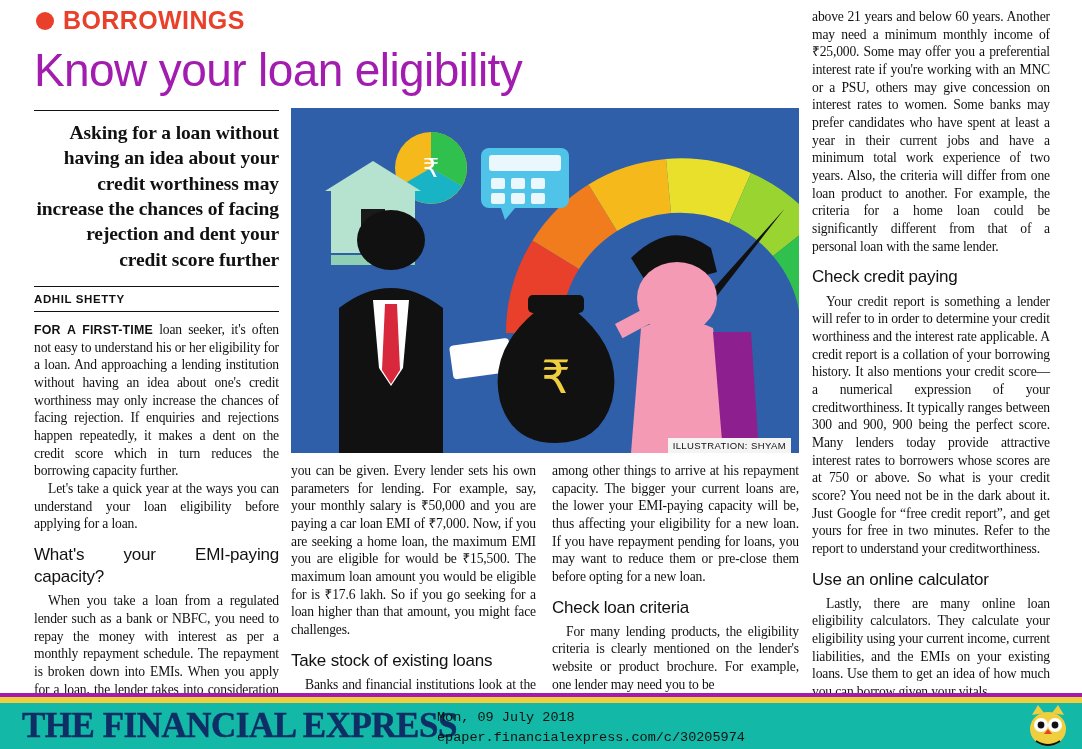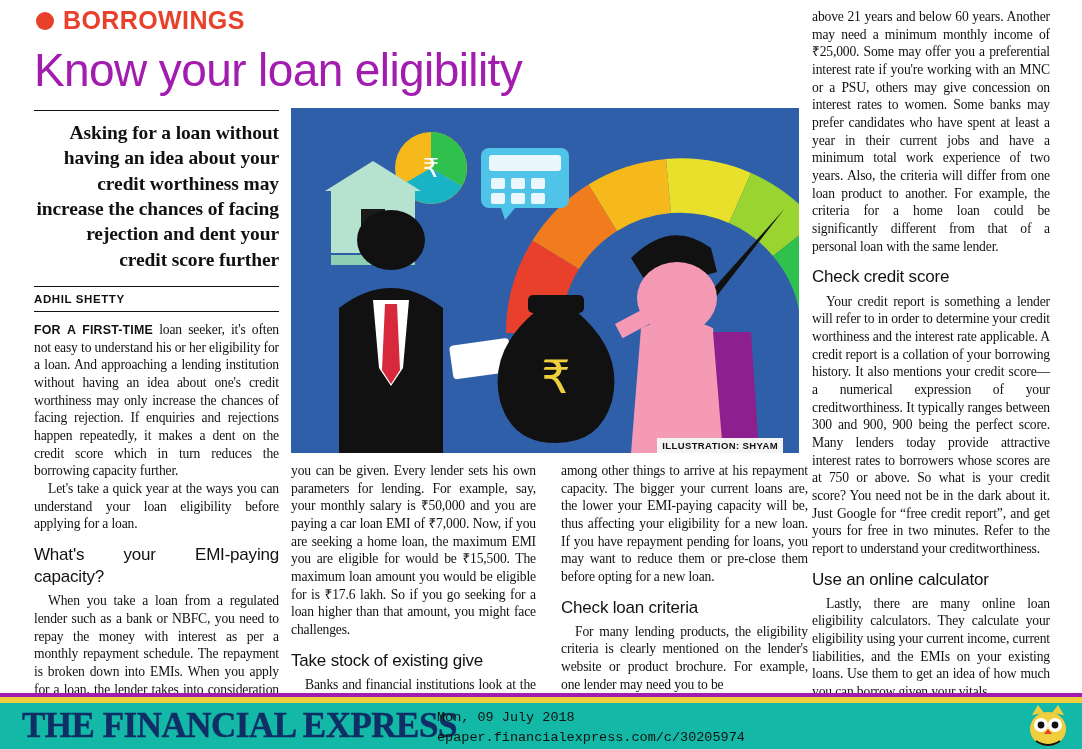--- a/index.html
+++ b/index.html
@@ -70,34 +70,34 @@
     font-size:17px; font-weight:normal; color:#111;
     margin:11px 0 4px 0; letter-spacing:-0.2px;
   }
 
   
   .illo {
     position:absolute; left:291px; top:108px; width:508px; height:345px;
     background:#eef0f2; overflow:hidden;
   }
   .illo-credit {
-    position:absolute; right:16px; bottom:0;
+    position:absolute; right:8px; bottom:0;
     background:#f4f4f4; color:#111;
     font-family:"Liberation Sans", sans-serif;
-    font-size:9.5px; font-weight:bold; letter-spacing:0.4px;
+    font-size:9.5px; font-weight:normal; letter-spacing:0.4px;
     padding:2px 5px;
   }
 
   
   .col { position:absolute; font-size:13.6px; line-height:1.30; text-align:justify; letter-spacing:-0.15px; }
   .col p { margin:0; text-indent:14px; }
   .col p.noindent { text-indent:0; }
 
   #col2 { left:291px; top:462px; width:245px; }
-  #col3 { left:552px; top:462px; width:247px;margin-left:9px; }
+  #col3 { left:552px; top:462px; width:247px; }
 
   
   #col4 { position:absolute; left:812px; top:8px; width:238px;
           font-size:13.6px; line-height:1.30; text-align:justify; letter-spacing:-0.15px; }
   #col4 p { margin:0; text-indent:14px; }
   #col4 p.noindent { text-indent:0; }
   .writer {
     font-style:italic; text-align:right; font-size:13px; margin-top:12px;
   }
 
@@ -217,33 +217,33 @@
         <path d="M 50 100 Q 86 84 122 100 L 140 225 L 40 225 Z" fill="#f49ab5"></path>
         <path d="M 122 104 L 160 104 L 168 225 L 132 225 Z" fill="#8e1f8e"></path>
         <rect x="24" y="96" width="40" height="16" fill="#f49ab5" transform="rotate(-28 24 96)"></rect>
       </g>
     </svg>
     <div class="illo-credit">ILLUSTRATION: SHYAM</div>
   </div>
 
   <div class="col" id="col2">
     <p class="noindent">you can be given. Every lender sets his own parameters for lending. For example, say, your monthly salary is ₹50,000 and you are paying a car loan EMI of ₹7,000. Now, if you are seeking a home loan, the maximum EMI you are eligible for would be ₹15,500. The maximum loan amount you would be eligible for is ₹17.6 lakh. So if you go seeking for a loan higher than that amount, you might face challenges.</p>
-    <div class="subhead">Take stock of existing give</div>
+    <div class="subhead">Take stock of existing loans</div>
     <p>Banks and financial institutions look at the existing loans an individual holds</p>
   </div>
 
   <div class="col" id="col3">
     <p class="noindent">among other things to arrive at his repayment capacity. The bigger your current loans are, the lower your EMI-paying capacity will be, thus affecting your eligibility for a new loan. If you have repayment pending for loans, you may want to reduce them or pre-close them before opting for a new loan.</p>
     <div class="subhead">Check loan criteria</div>
     <p>For many lending products, the eligibility criteria is clearly mentioned on the lender's website or product brochure. For example, one lender may need you to be</p>
   </div>
 
   <div id="col4">
     <p class="noindent">above 21 years and below 60 years. Another may need a minimum monthly income of ₹25,000. Some may offer you a preferential interest rate if you're working with an MNC or a PSU, others may give concession on interest rates to women. Some banks may prefer candidates who have spent at least a year in their current jobs and have a minimum total work experience of two years. Also, the criteria will differ from one loan product to another. For example, the criteria for a home loan could be significantly different from that of a personal loan with the same lender.</p>
-    <div class="subhead">Check credit score</div>
+    <div class="subhead">Check credit paying</div>
     <p>Your credit report is something a lender will refer to in order to determine your credit worthiness and the interest rate applicable. A credit report is a collation of your borrowing history. It also mentions your credit score—a numerical expression of your creditworthiness. It typically ranges between 300 and 900, 900 being the perfect score. Many lenders today provide attractive interest rates to borrowers whose scores are at 750 or above. So what is your credit score? You need not be in the dark about it. Just Google for “free credit report”, and get yours for free in two minutes. Refer to the report to understand your creditworthiness.</p>
     <div class="subhead">Use an online calculator</div>
     <p>Lastly, there are many online loan eligibility calculators. They calculate your eligibility using your current income, current liabilities, and the EMIs on your existing loans. Use them to get an idea of how much you can borrow given your vitals.</p>
     <div class="writer">The writer is CEO, BankBazaar.com</div>
   </div>
 
   <div class="footer">
     <div class="footer-band"></div>
     <div class="masthead">
       <span class="the">THE</span>

